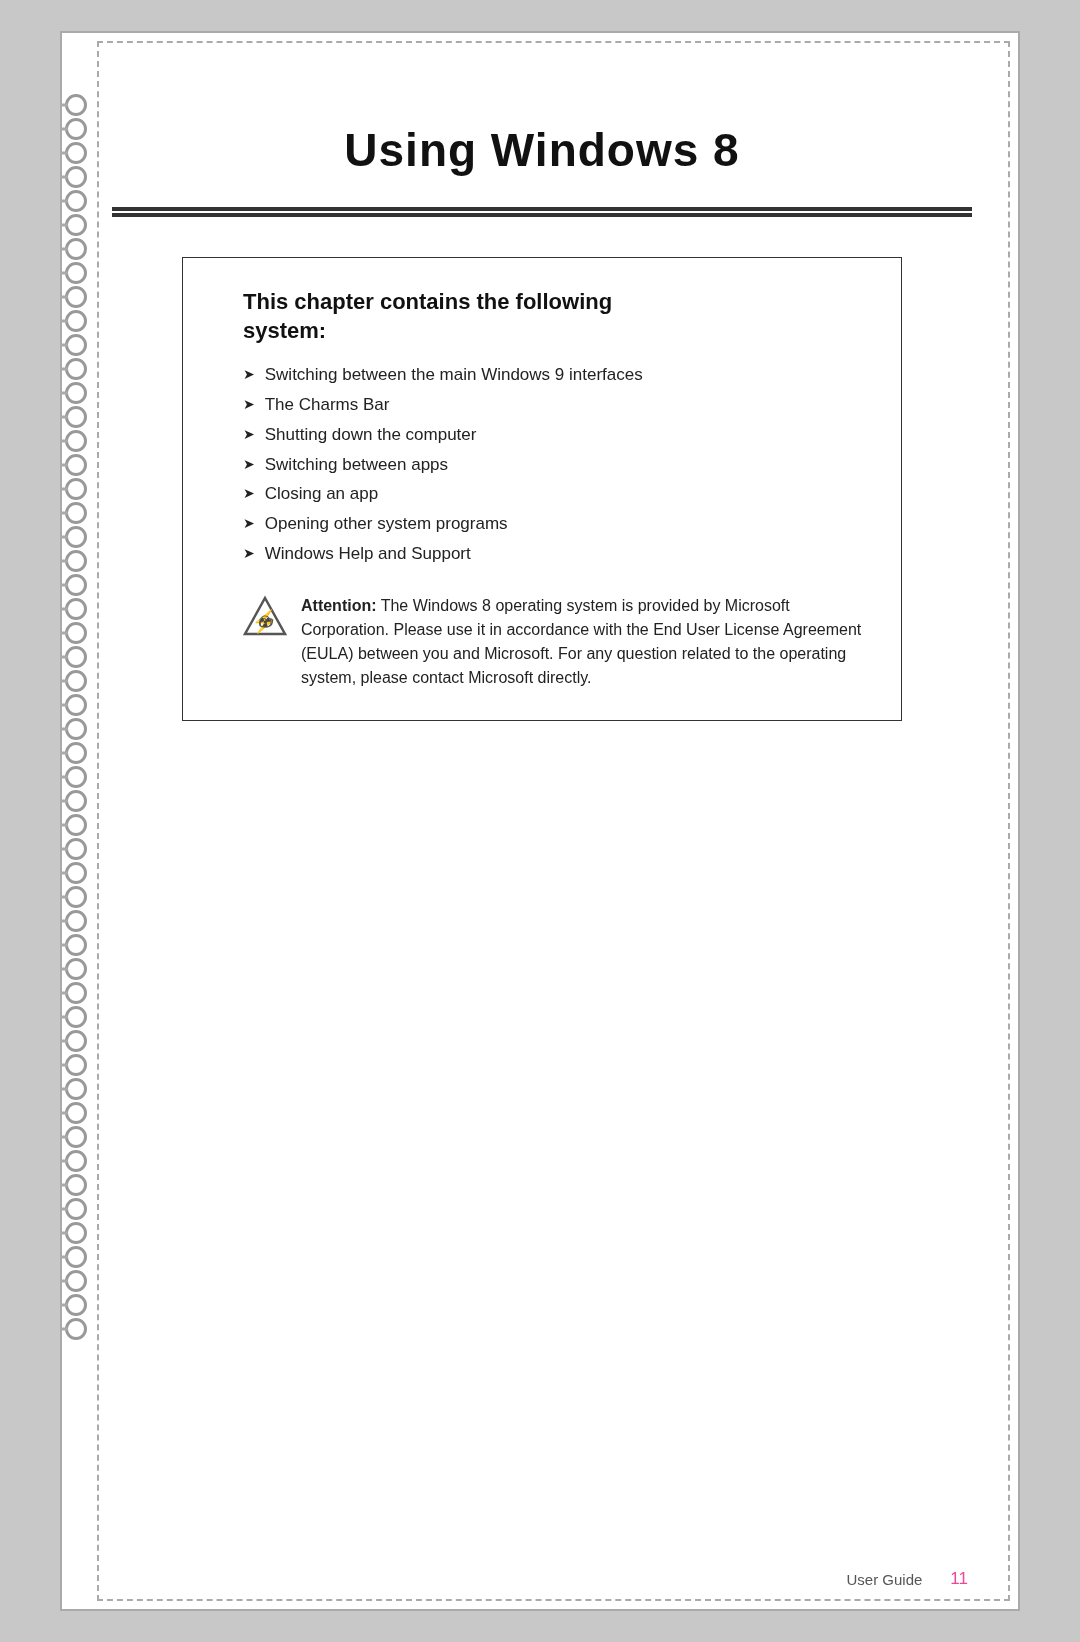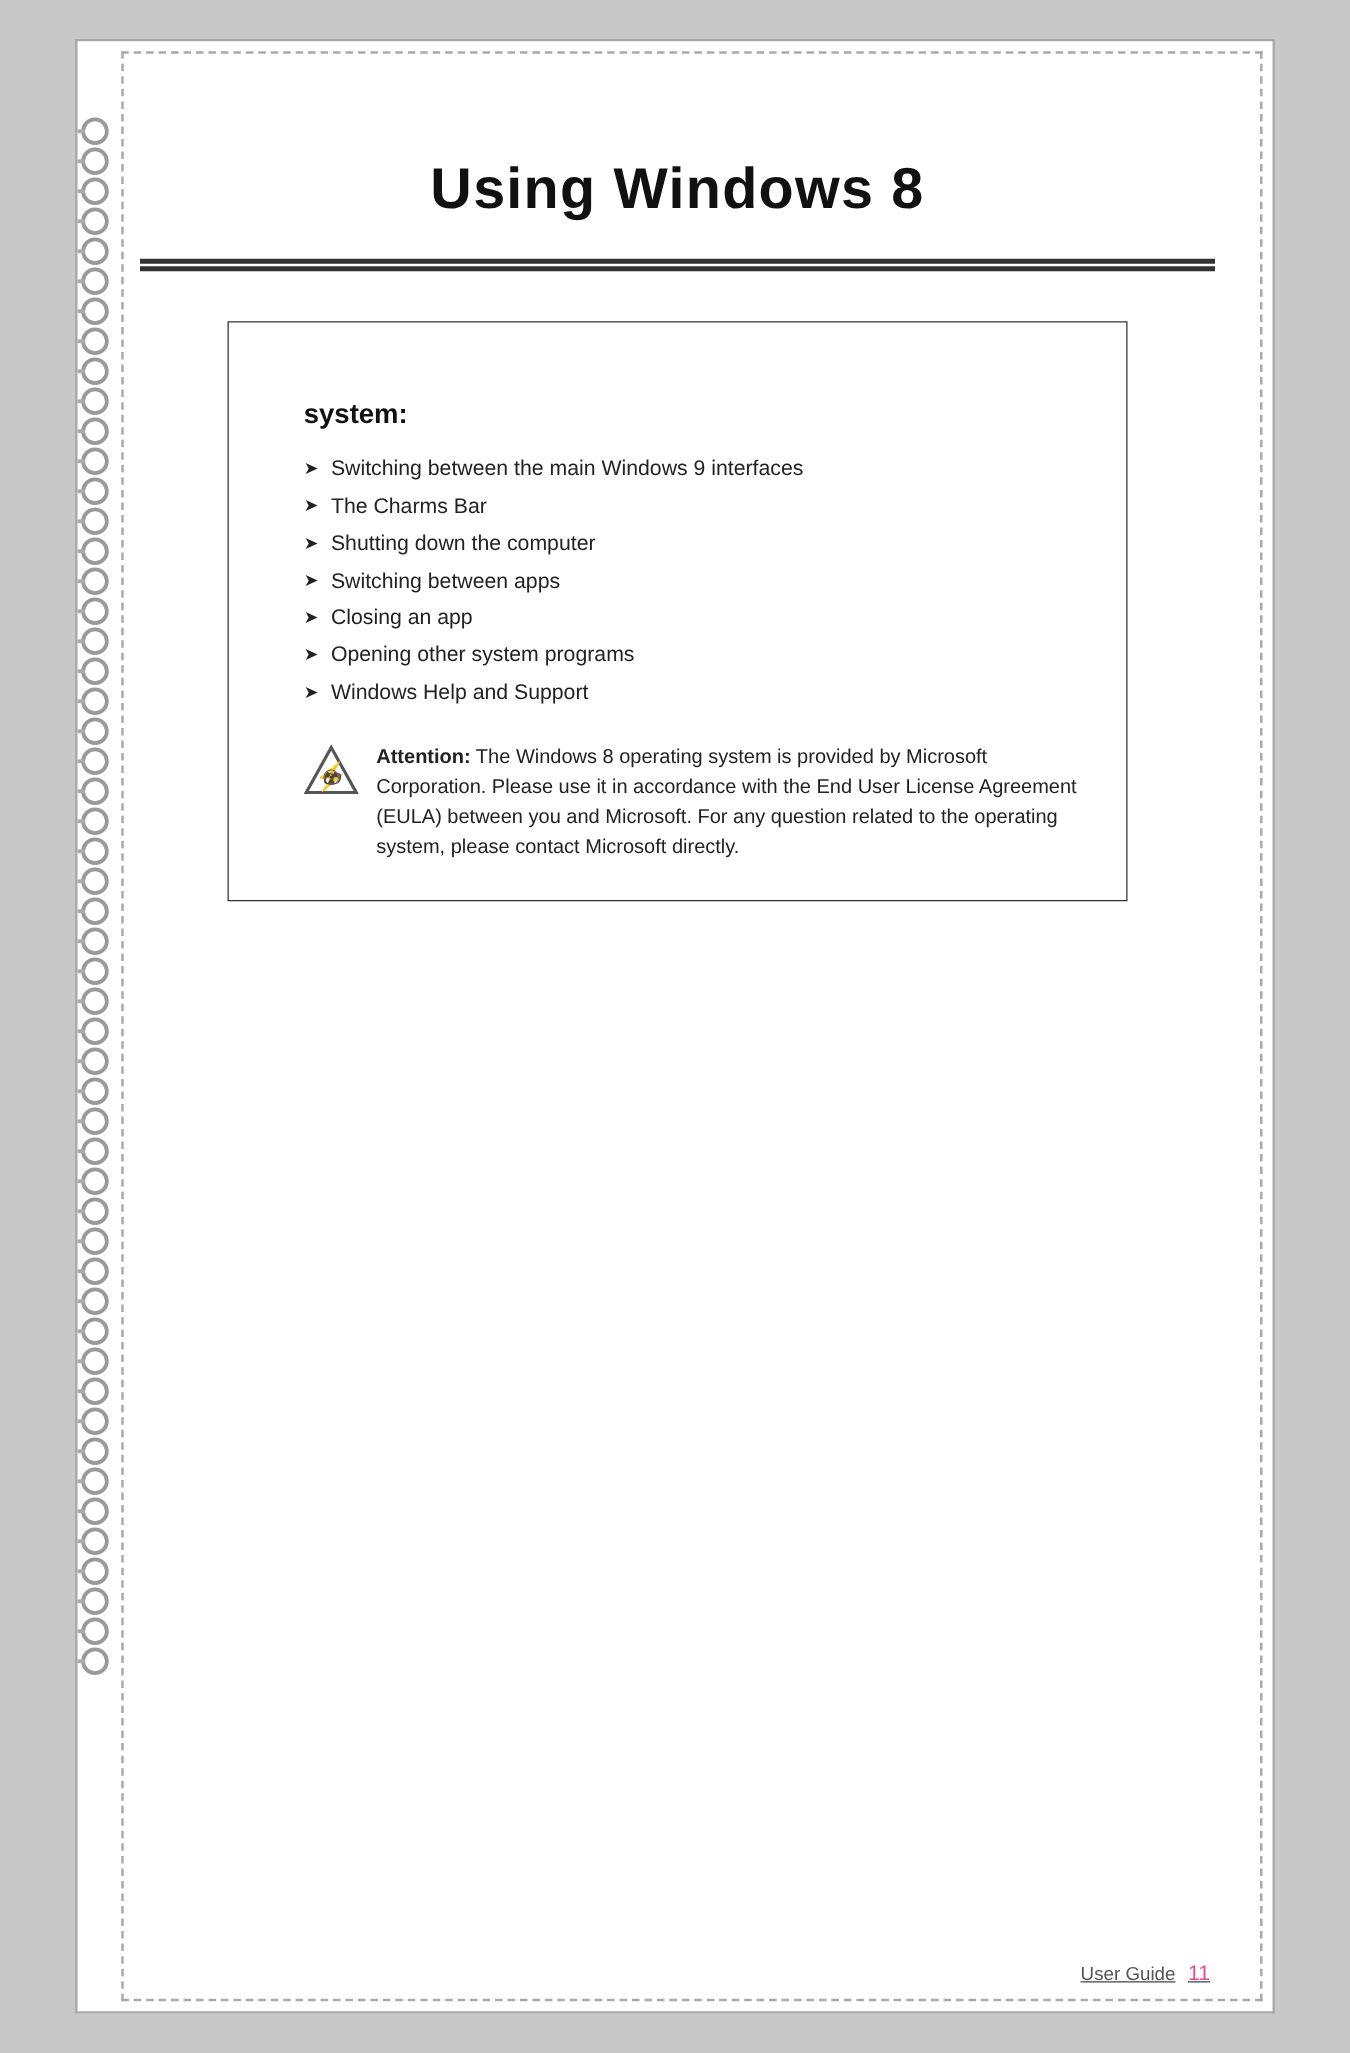--- a/index.html
+++ b/index.html
@@ -193,22 +193,21 @@
 
     
     .page-footer {
       position: absolute;
       bottom: 20px;
       right: 50px;
       font-size: 15px;
       color: #444;
       display: flex;
       align-items: center;
-      gap: 10px;
-      text-decoration: underline;
+      gap: 28px;
     }
 
     .page-footer .footer-label {
       color: #555;
     }
 
     .page-footer .footer-num {
       font-size: 17px;
       font-weight: normal;
       color: #ec4899;
@@ -280,21 +279,21 @@
       <div class="spiral-coil"></div>
     </div>
 
   <div class="page-content">
     <h1 class="page-title">Using Windows 8</h1>
 
     <div class="title-underline"></div>
 
     <div class="info-box">
       <div class="info-box-chapter-heading">
-        <br>
+        <span>This chapter contains the following</span><br>
         <span>system:</span>
       </div>
 
       <ul class="topics-list">
       <li>
             <span class="arrow">➤</span>
             <span>Switching between the main Windows 9 interfaces</span>
           </li>
           <li>
             <span class="arrow">➤</span>

